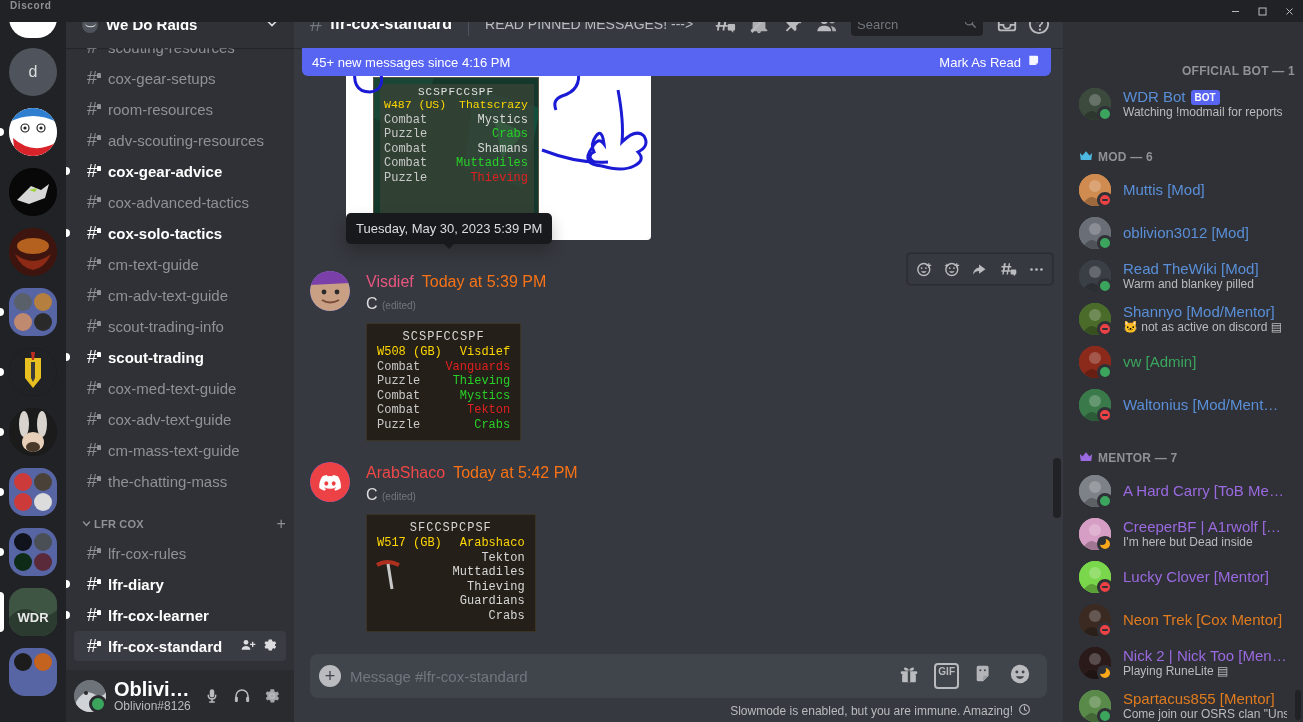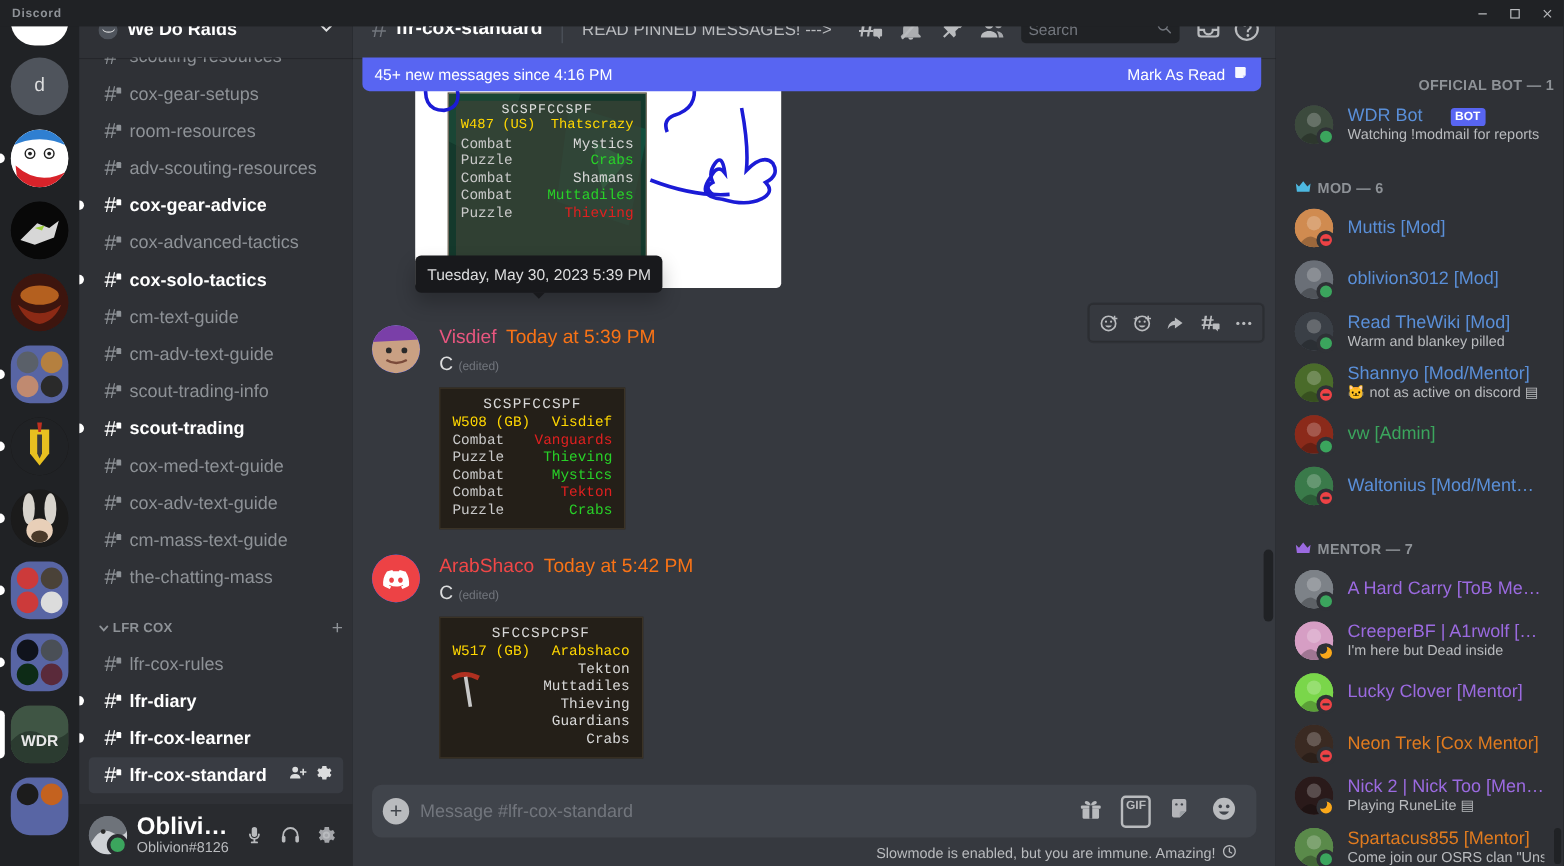--- a/index.html
+++ b/index.html
@@ -8,21 +8,21 @@
     background: #202225;
     font-family: "Liberation Sans", sans-serif;
     overflow: hidden;
     -webkit-font-smoothing: antialiased;
   }
   .app { position: relative; width: 1303px; height: 722px; display: flex; }
 
   
   .titlebar {
     position: absolute; top: 0; left: 0; width: 1303px; height: 22px;
-    background: #202225; z-index: 60; display: flex; align-items: center;
+    background: #202225; z-index: 60; display: flex; align-items: flex-start;
   }
   .titlebar-brand {
     margin-left: 10px; font-size: 10px; font-weight: bold; color: #8e9297;
     letter-spacing: 0.6px;
   }
   .win-btns { margin-left: auto; display: flex; height: 22px; }
   .win-btn {
     width: 27px; height: 22px; display: flex; align-items: center;
     justify-content: center; color: #b9bbbe;
   }
@@ -309,21 +309,21 @@
   }
   .mem-txt { min-width: 0; flex: 1; line-height: 1.15; }
   .mem-name {
     font-size: 15px; font-weight: 500; white-space: nowrap;
     overflow: hidden; text-overflow: ellipsis;
   }
   .mem-sub { color: #b9bbbe; font-size: 12px; white-space: nowrap;
     overflow: hidden; text-overflow: ellipsis; display: flex; align-items: center; gap: 3px; }
   .bot-tag {
     background: #5865f2; color: #fff; font-size: 10px; font-weight: 600;
-    border-radius: 3px; padding: 0 4px; margin-left: 23px; line-height: 15px;
+    border-radius: 3px; padding: 0 4px; margin-left: 5px; line-height: 15px;
     display: inline-block; vertical-align: middle;
   }
   .mem-name.with-bot { display: flex; align-items: center; }
   .mem-name.with-bot > span:first-child { overflow: hidden; text-overflow: ellipsis; }
   .mem-row-scrollthumb {
     position: absolute; right: 2px; top: 690px; width: 6px; height: 30px;
     background: #202225; border-radius: 3px;
   }
 </style>
 </head>

